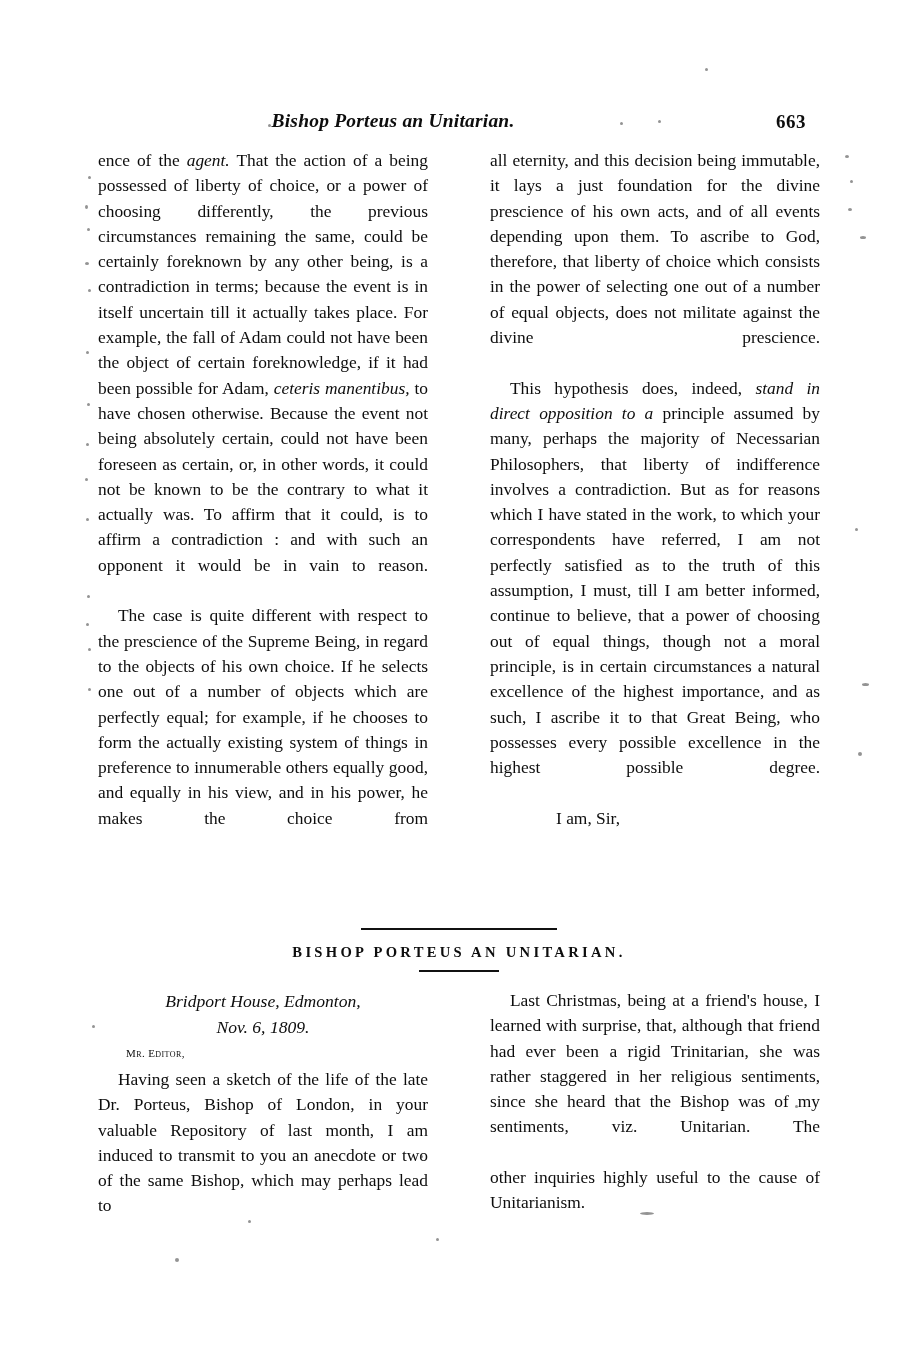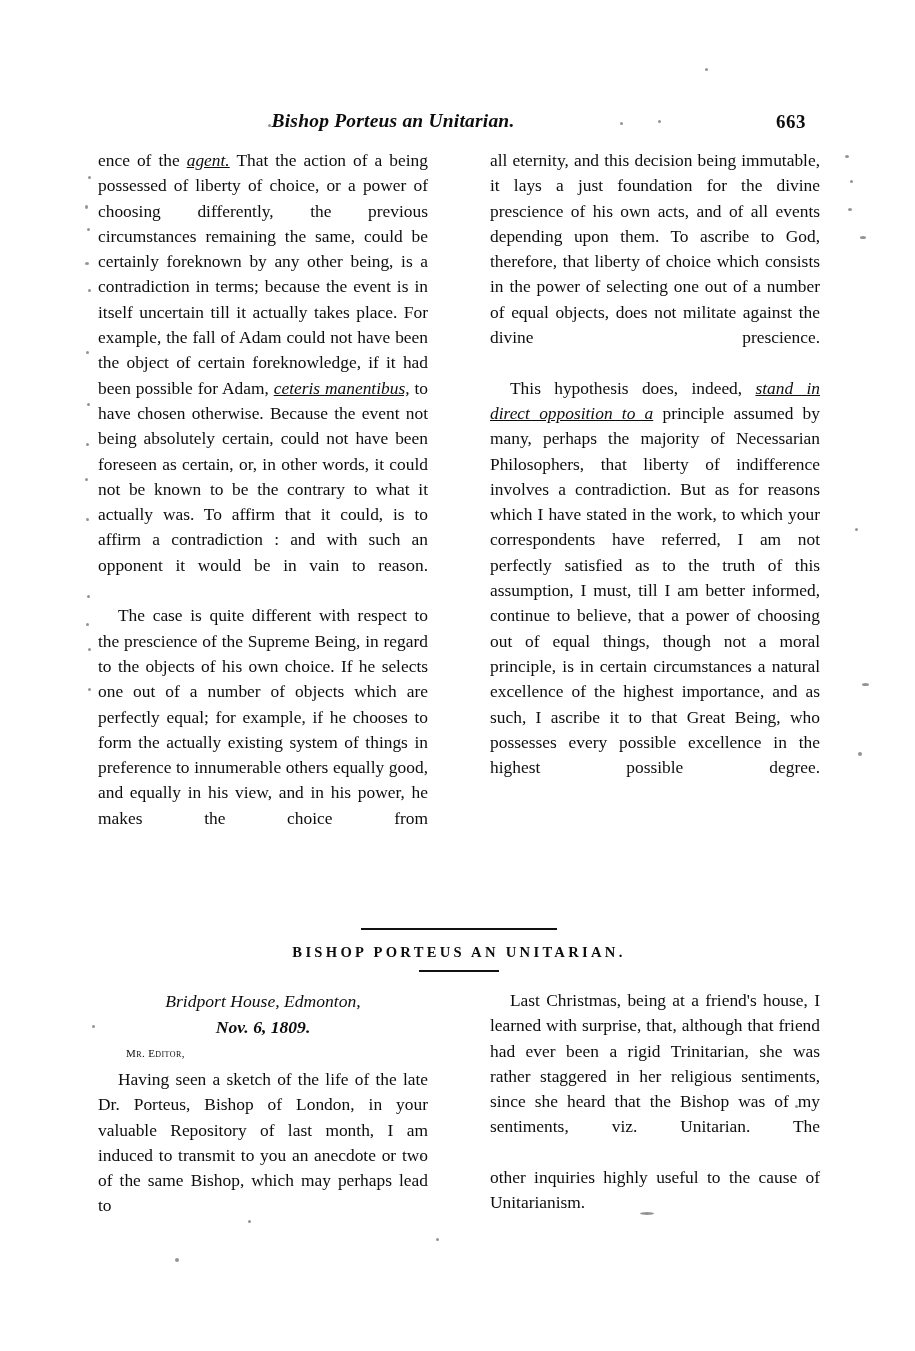--- a/index.html
+++ b/index.html
@@ -72,21 +72,21 @@
     margin: 0;
     font-size: 17.4px;
     line-height: 25.3px;
     text-align: justify;
     text-justify: inter-word;
     -webkit-hyphens: none;
     hyphens: none;
     word-spacing: 0.2px;
   }
   p.para.indent { text-indent: 20px; }
-  p.para i { font-style: italic; text-decoration: underline; }
+  p.para i { font-style: italic; }
 
   
   p.para::after {
     content: "";
     display: inline-block;
     width: 100%;
   }
 
   
   .closing {
@@ -138,21 +138,21 @@
     width: 722px;
   }
 
   .dateline {
     margin: 0;
     font-style: italic;
     font-size: 17.6px;
     line-height: 26px;
     text-align: center;
   }
-  .dateline .d2 { display: block; font-weight: bold; }
+  .dateline .d2 { display: block; }
 
   .salutation {
     margin: 0;
     padding-left: 28px;
     font-size: 11px;
     line-height: 27px;
     font-variant: small-caps;
     letter-spacing: 0.4px;
   }
 
@@ -181,20 +181,21 @@
 
       <p class="para indent">The case is quite different with respect to the prescience of the Supreme Being, in regard to the objects of his own choice. If he selects one out of a number of objects which are perfectly equal; for example, if he chooses to form the actually existing system of things in preference to innumerable others equally good, and equally in his view, and in his power, he makes the choice from</p>
     </div>
 
     <div class="col col-right">
       <p class="para">all eternity, and this decision being immutable, it lays a just foundation for the divine prescience of his own acts, and of all events depending upon them. To ascribe to God, therefore, that liberty of choice which consists in the power of selecting one out of a number of equal objects, does not militate against the divine prescience.</p>
 
       <p class="para indent"><span>This hypothesis does, indeed, </span><i>stand in direct opposition to a</i><span> principle assumed by many, perhaps the majority of Necessarian Philosophers, that liberty of indifference involves a contradiction. But as for reasons which I have stated in the work, to which your correspondents have referred, I am not perfectly satisfied as to the truth of this assumption, I must, till I am better informed, continue to believe, that a power of choosing out of equal things, though not a moral principle, is in certain circumstances a natural excellence of the highest importance, and as such, I ascribe it to that Great Being, who possesses every possible excellence in the highest possible degree.</span></p>
 
       <div class="closing">
+        <div class="line-iam">I am, Sir,</div>
       </div>
     </div>
   </div>
 
   <div class="article-head">
     <div class="rule-long"></div>
     <div class="article-title">Bishop Porteus an Unitarian.</div>
     <div class="rule-short"></div>
   </div>
 

